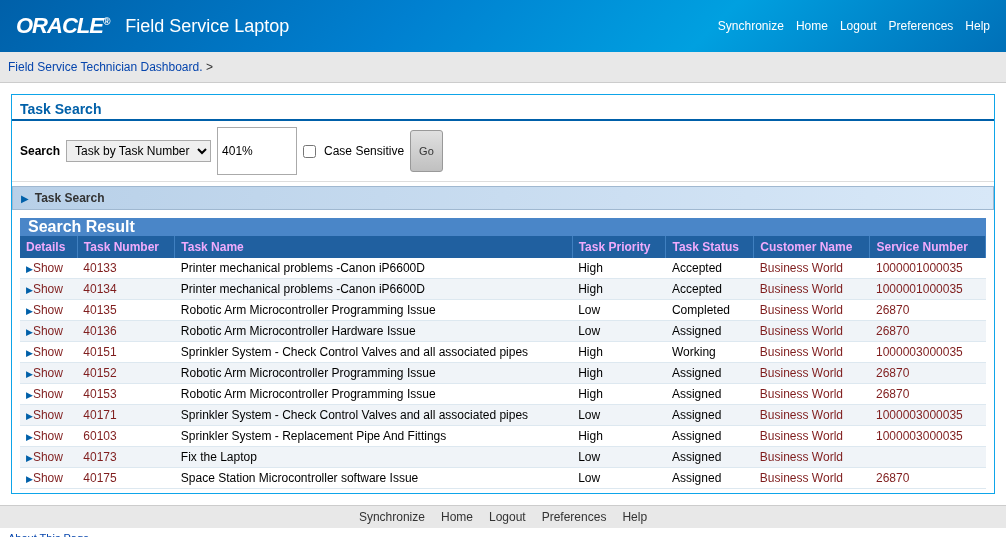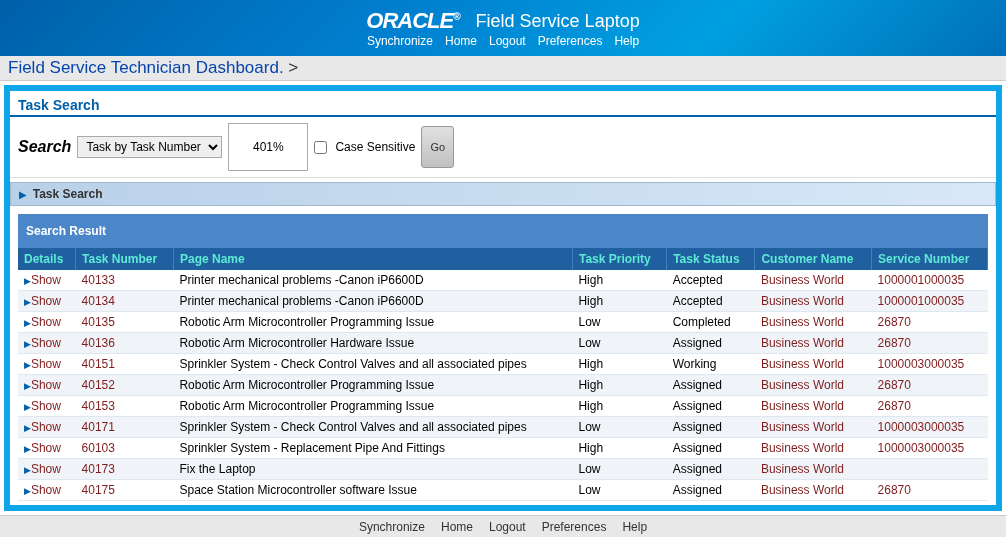--- a/index.html
+++ b/index.html
@@ -6,21 +6,20 @@
     body { font-family: Arial, Helvetica, sans-serif; font-size: 12px; background: #fff; }
 
     
     .header {
       background: linear-gradient(135deg, #0060a9 0%, #0080d0 40%, #00a0e0 70%, #0070b8 100%);
       padding: 8px 16px;
       display: flex;
       align-items: center;
       justify-content: space-between;
       min-height: 52px;
-      flex-direction: column;
     }
     .header-logo {
       display: flex;
       align-items: center;
       gap: 8px;
     }
     .oracle-logo {
       color: #fff;
       font-size: 22px;
       font-weight: bold;
@@ -44,22 +43,22 @@
     .header-nav a {
       color: #fff;
       text-decoration: none;
       font-size: 12px;
     }
 
     
     .breadcrumb-bar {
       background: #e8e8e8;
       border-bottom: 1px solid #ccc;
-      padding: 2px 8px;
-      font-size: 17px;
+      padding: 8px 8px;
+      font-size: 12px;
       color: #333;
     }
     .breadcrumb-bar a { color: #0645ad; text-decoration: none; }
 
     
     .page-title-bar {
       background: #fff;
       padding: 6px 8px 2px 8px;
       border-bottom: 2px solid #0060a9;
     }
@@ -71,32 +70,31 @@
 
     
     .search-bar {
       padding: 6px 8px;
       display: flex;
       align-items: center;
       gap: 6px;
       background: #fff;
       border-bottom: 1px solid #ddd;
     }
-    .search-label { font-size: 16px; font-weight: bold; font-style: italic; }
+    .search-label { font-size: 12px; font-weight: bold; }
     .search-bar select {
       font-size: 12px;
       padding: 2px 4px;
       border: 1px solid #aaa;
     }
     .search-bar input[type="text"] {
       font-size: 12px;
       padding: 16px 4px;
       border: 1px solid #aaa;
       width: 80px;
-      text-align: center;
     }
     .search-bar input[type="checkbox"] { margin-right: 2px; }
     .case-sensitive-label { font-size: 12px; }
     .go-btn {
       background: linear-gradient(to bottom, #e0e0e0, #c0c0c0);
       border: 1px solid #999;
       border-radius: 3px;
       padding: 14px 8px;
       font-size: 11px;
       cursor: pointer;
@@ -124,35 +122,35 @@
       color: #333;
     }
 
     
     .result-section {
       padding: 4px 8px;
     }
     .result-title-bar {
       background: #4a86c8;
       color: #fff;
-      padding: 10px 8px;
-      font-size: 12px;
+      padding: 0 8px;
+      font-size: 16px;
       font-weight: bold;
       margin-bottom: 0;
     }
 
     
     .result-table {
       width: 100%;
       border-collapse: collapse;
       font-size: 12px;
     }
     .result-table thead tr {
       background: #2060a0;
-      color: #5eead4;
+      color: #f0abfc;
     }
     .result-table thead th {
       padding: 4px 6px;
       text-align: left;
       font-weight: bold;
       white-space: nowrap;
       border-right: 1px solid #4080c0;
     }
     .result-table tbody tr:nth-child(odd) { background: #fff; }
     .result-table tbody tr:nth-child(even) { background: #f0f4f8; }
@@ -179,21 +177,21 @@
     
     .bottom-bar {
       padding: 4px 8px;
       display: flex;
       gap: 12px;
       font-size: 11px;
       flex-direction: column;
     }
     .bottom-bar a { color: #0645ad; text-decoration: none; }
 
-    .main-content { border: 6px solid #0ea5e9; margin: 4px; }
+    .main-content { border: 1px solid #0ea5e9; margin: 11px; }
   </style>
 </head>
 <body>
 
 <div class="header">
   <div class="header-logo">
     <div class="oracle-logo">
       ORACLE<span>®</span>
     </div>
     <div class="app-title">Field Service Laptop</div>
@@ -238,21 +236,21 @@
 
   <div class="result-section">
     <div class="result-title-bar">
       <span>Search Result</span>
     </div>
     <table class="result-table">
       <thead>
         <tr>
           <th>Details</th>
           <th>Task Number</th>
-          <th>Page Name</th>
+          <th>Task Name</th>
           <th>Task Priority</th>
           <th>Task Status</th>
           <th>Customer Name</th>
           <th>Service Number</th>
         </tr>
       </thead>
       <tbody id="result-tbody">
       <tr>
             <td><span style="color:#0060a9;font-size:9px;">▶</span><a href="#" class="link-blue">Show</a></td>
             <td><a href="#" class="link-blue">40133</a></td>

